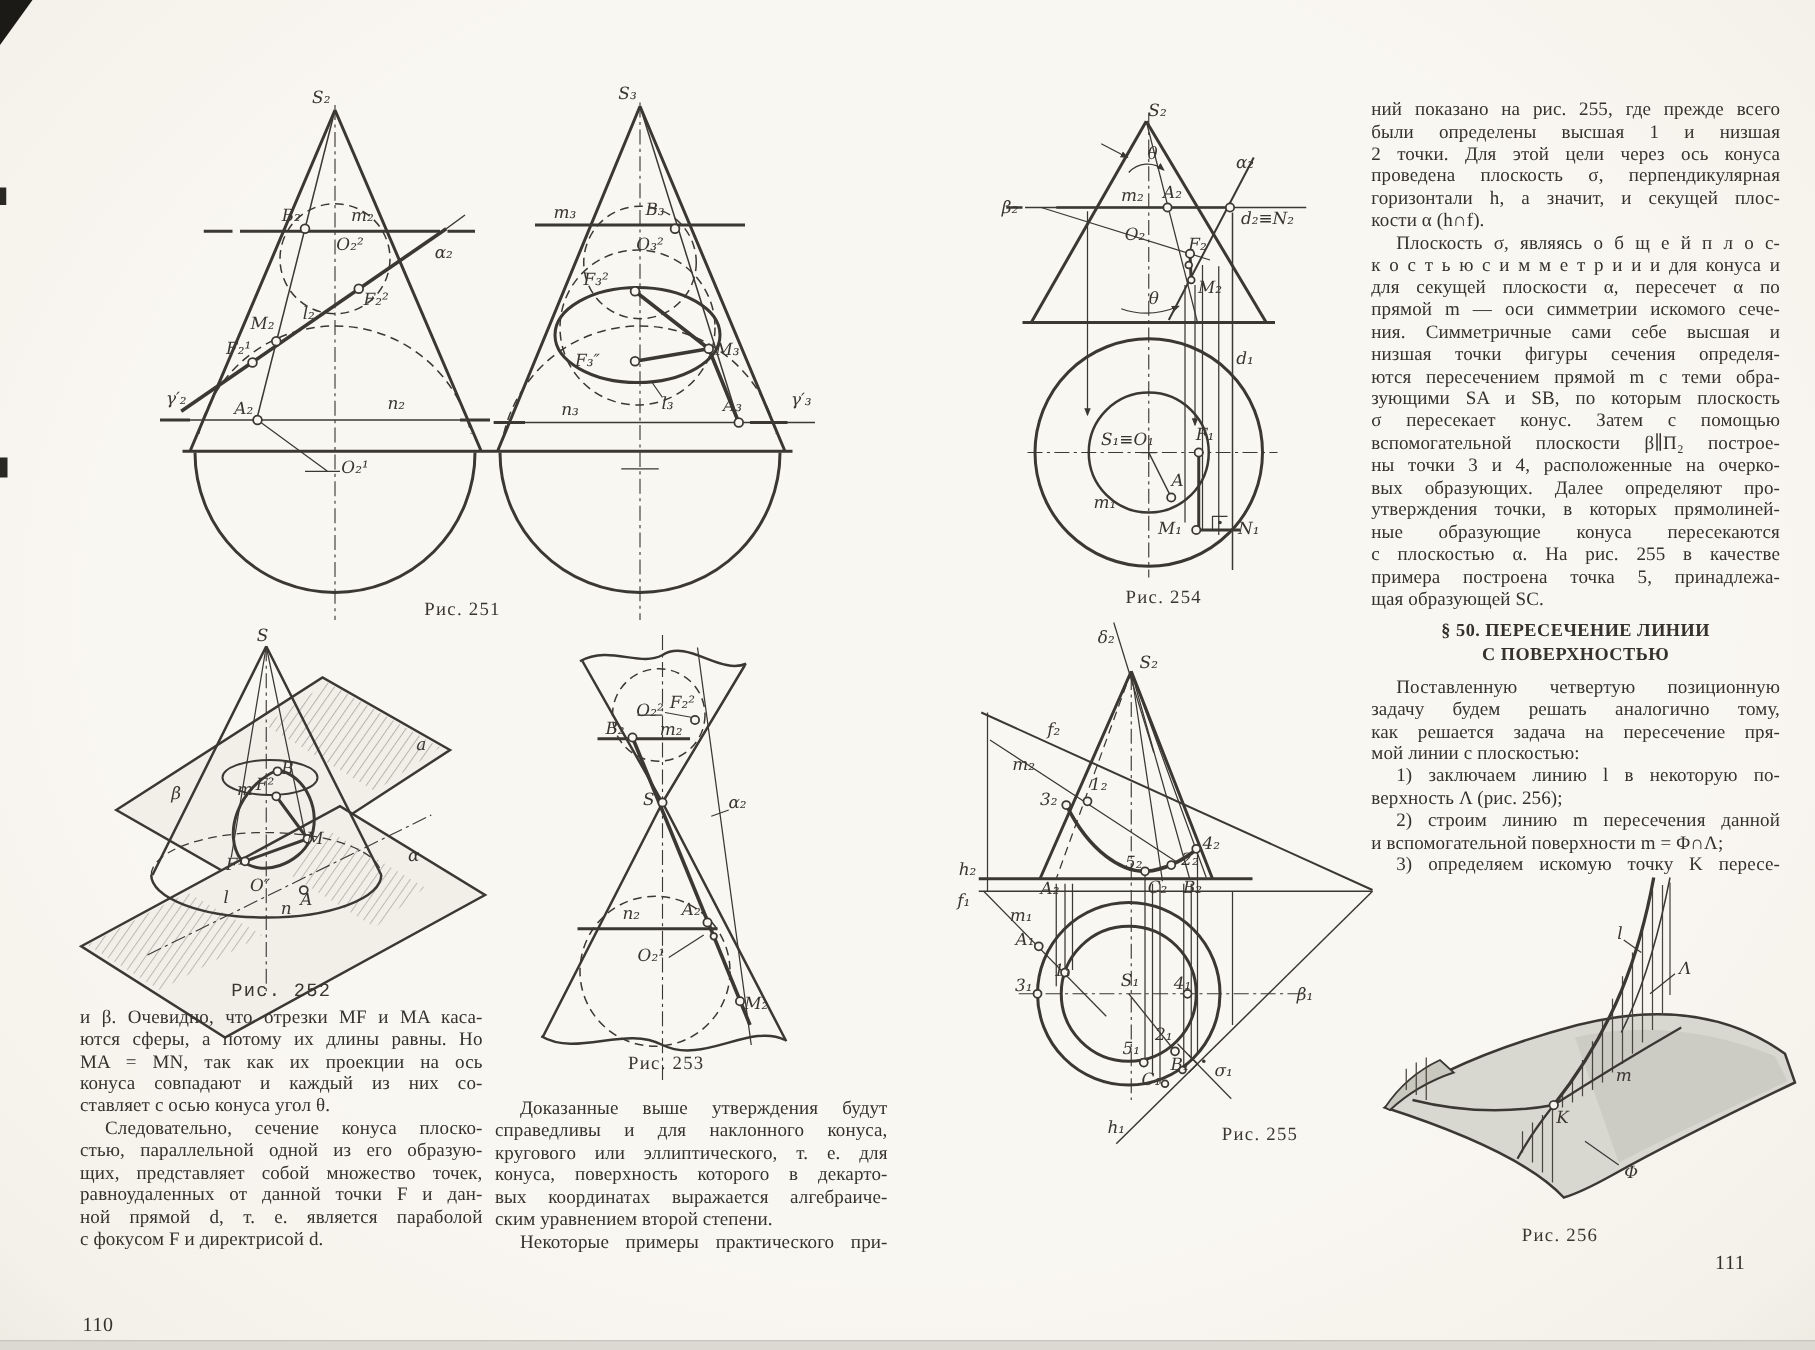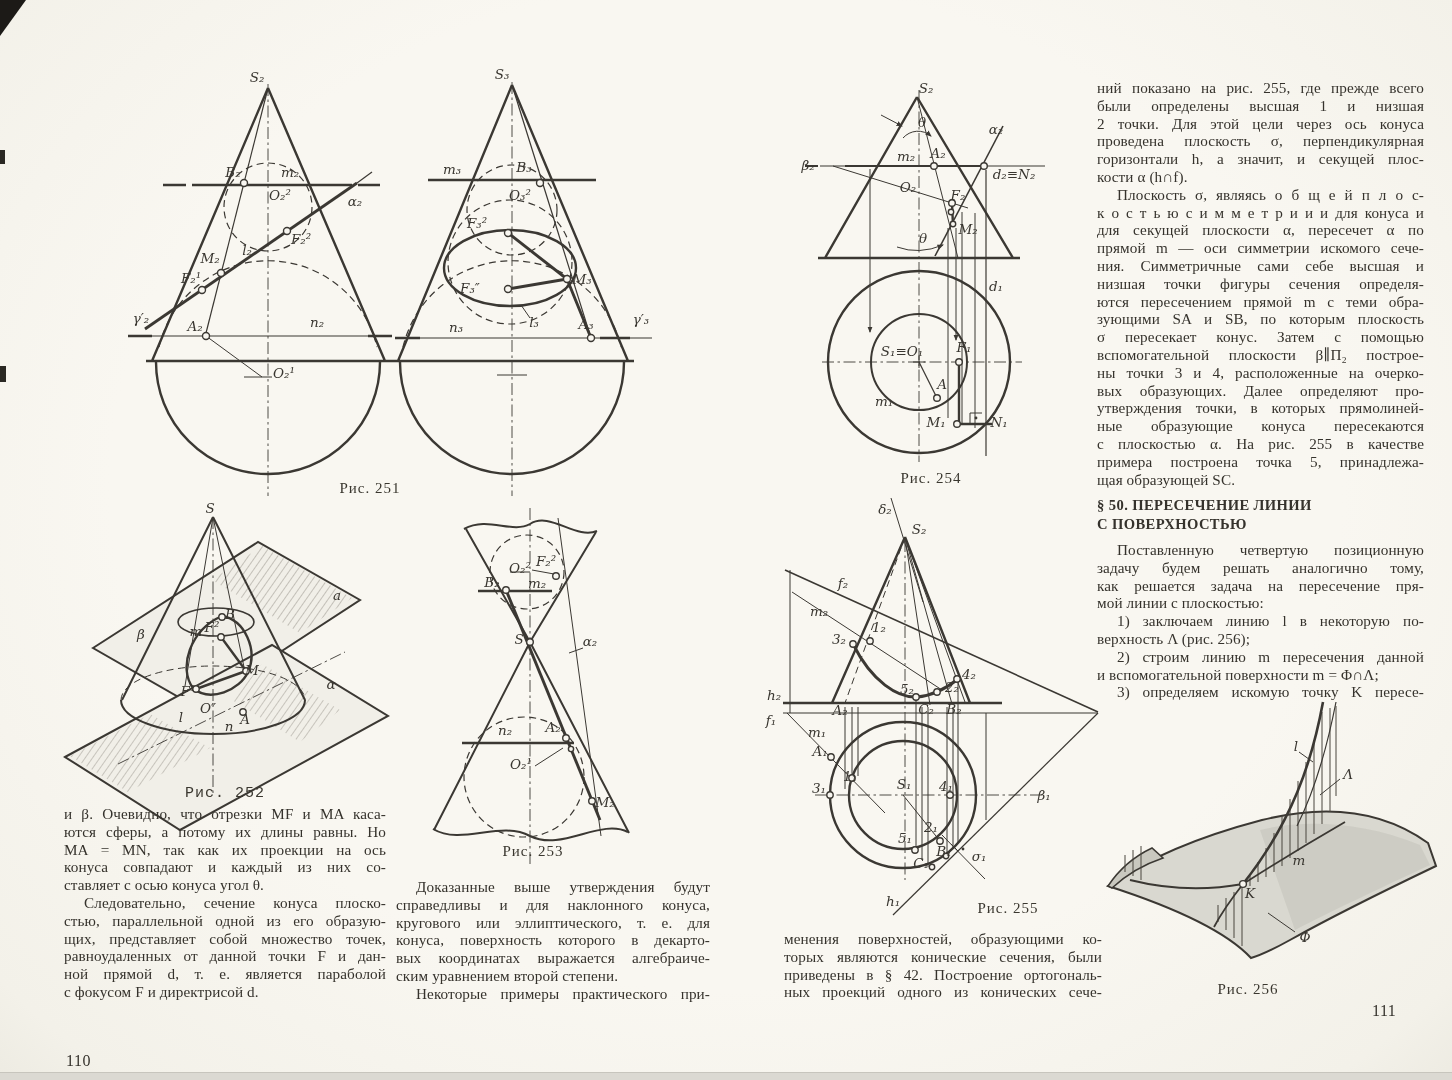--- a/index.html
+++ b/index.html
@@ -5,21 +5,21 @@
   html,body{margin:0;padding:0;background:#d8d6d0;}
   .scan{position:relative;width:1452px;height:1080px;overflow:hidden;
     background:radial-gradient(ellipse at 50% 45%, #f9f7f1 60%, #f3f1e9 92%, #edebe2 100%);
     font-family:"Liberation Serif","DejaVu Serif",serif;color:#35322c;}
   .col{position:absolute;font-size:15.2px;line-height:17.8px;letter-spacing:.1px;}
   .tl{text-align:justify;text-align-last:justify;white-space:nowrap;}
   .tl.ind{padding-left:20px;}
   .tl.end{text-align-last:left;}
   .pagenum{position:absolute;font-size:16px;letter-spacing:.5px;}
   .caption{position:absolute;width:140px;text-align:center;font-size:15px;letter-spacing:1px;color:#3a372f;}
-  .heading{position:absolute;text-align:left;font-weight:bold;font-size:14.6px;line-height:18.5px;letter-spacing:.4px;}
+  .heading{position:absolute;text-align:center;font-weight:bold;font-size:14.6px;line-height:18.5px;letter-spacing:.4px;}
   svg{position:absolute;overflow:visible;}
   .ln{stroke:#3b3833;fill:none;stroke-linecap:butt;stroke-linejoin:round;}
   .w1{stroke-width:1;}.w12{stroke-width:1.2;}.w16{stroke-width:1.6;}
   .w2{stroke-width:2;}.w24{stroke-width:2.4;}.w3{stroke-width:2.9;}
   .dsh{stroke-dasharray:7 4.5;}
   .dd{stroke-dasharray:12 3.5 2.5 3.5;stroke-width:.9;}
   .pt{fill:#f8f6f0;stroke:#3b3833;stroke-width:1.4;}
   .fl{font-family:"DejaVu Serif","Liberation Serif",serif;font-style:italic;font-size:13.5px;fill:#393630;text-anchor:middle;}
   .planefill{fill:#f1efe8;stroke:#3b3833;stroke-width:2;}
   .surf{fill:#d9d8d0;stroke:#3b3833;stroke-width:2;}
@@ -345,26 +345,20 @@
       <div class="tl">MA = MN, так как их проекции на ось</div>
       <div class="tl">конуса совпадают и каждый из них со-</div>
       <div class="tl end">ставляет с осью конуса угол θ.</div>
       <div class="tl ind">Следовательно, сечение конуса плоско-</div>
       <div class="tl">стью, параллельной одной из его образую-</div>
       <div class="tl">щих, представляет собой множество точек,</div>
       <div class="tl">равноудаленных от данной точки F и дан-</div>
       <div class="tl">ной прямой d, т. е. является параболой</div>
       <div class="tl end">с фокусом F и директрисой d.</div>
     </div>
-  <div class="col" style="left:784px;top:930px;width:318px;">
-      <div class="tl">менения поверхностей, образующими ко-</div>
-      <div class="tl">торых являются конические сечения, были</div>
-      <div class="tl">приведены в § 42. Построение ортогональ-</div>
-      <div class="tl">ных проекций одного из конических сече-</div>
-    </div>
   <div class="col" style="left:1097px;top:79px;width:327px;">
       <div class="tl">ний показано на рис. 255, где прежде всего</div>
       <div class="tl">были определены высшая 1 и низшая</div>
       <div class="tl">2 точки. Для этой цели через ось конуса</div>
       <div class="tl">проведена плоскость σ, перпендикулярная</div>
       <div class="tl">горизонтали h, а значит, и секущей плос-</div>
       <div class="tl end">кости α (h∩f).</div>
       <div class="tl ind">Плоскость σ, являясь о б щ е й  п л о с-</div>
       <div class="tl">к о с т ь ю  с и м м е т р и и  и для конуса и</div>
       <div class="tl">для секущей плоскости α, пересечет α по</div>

